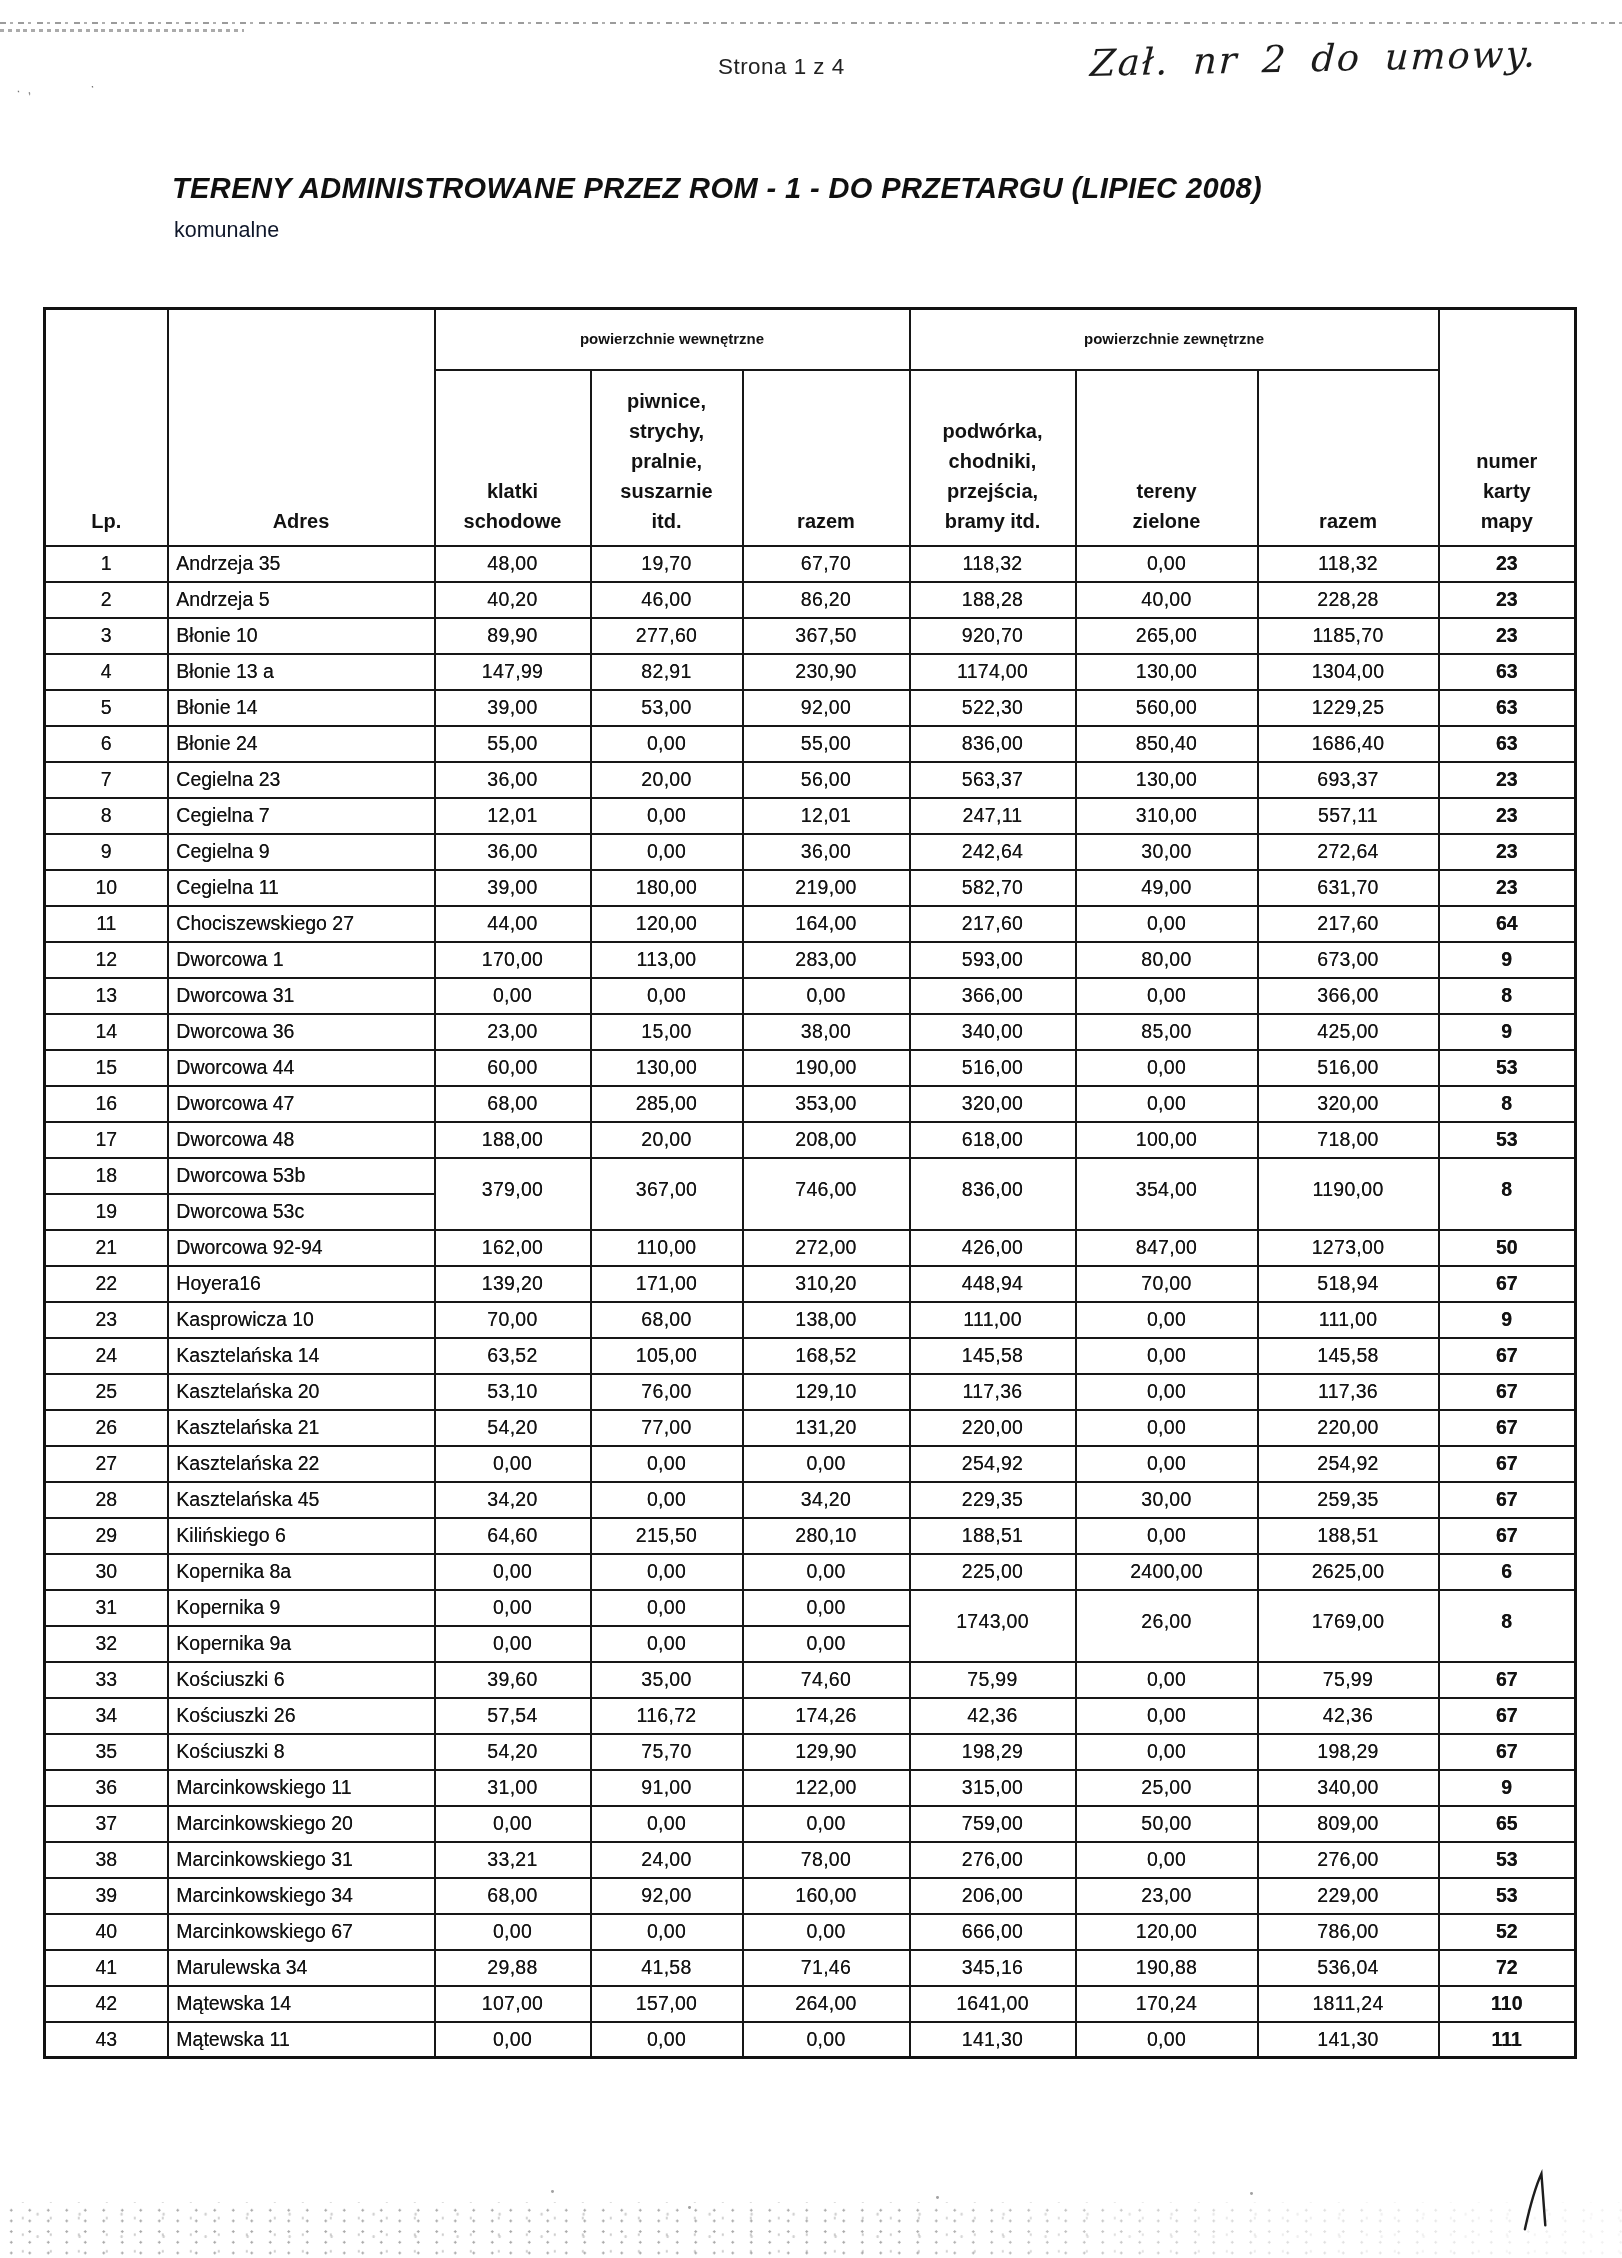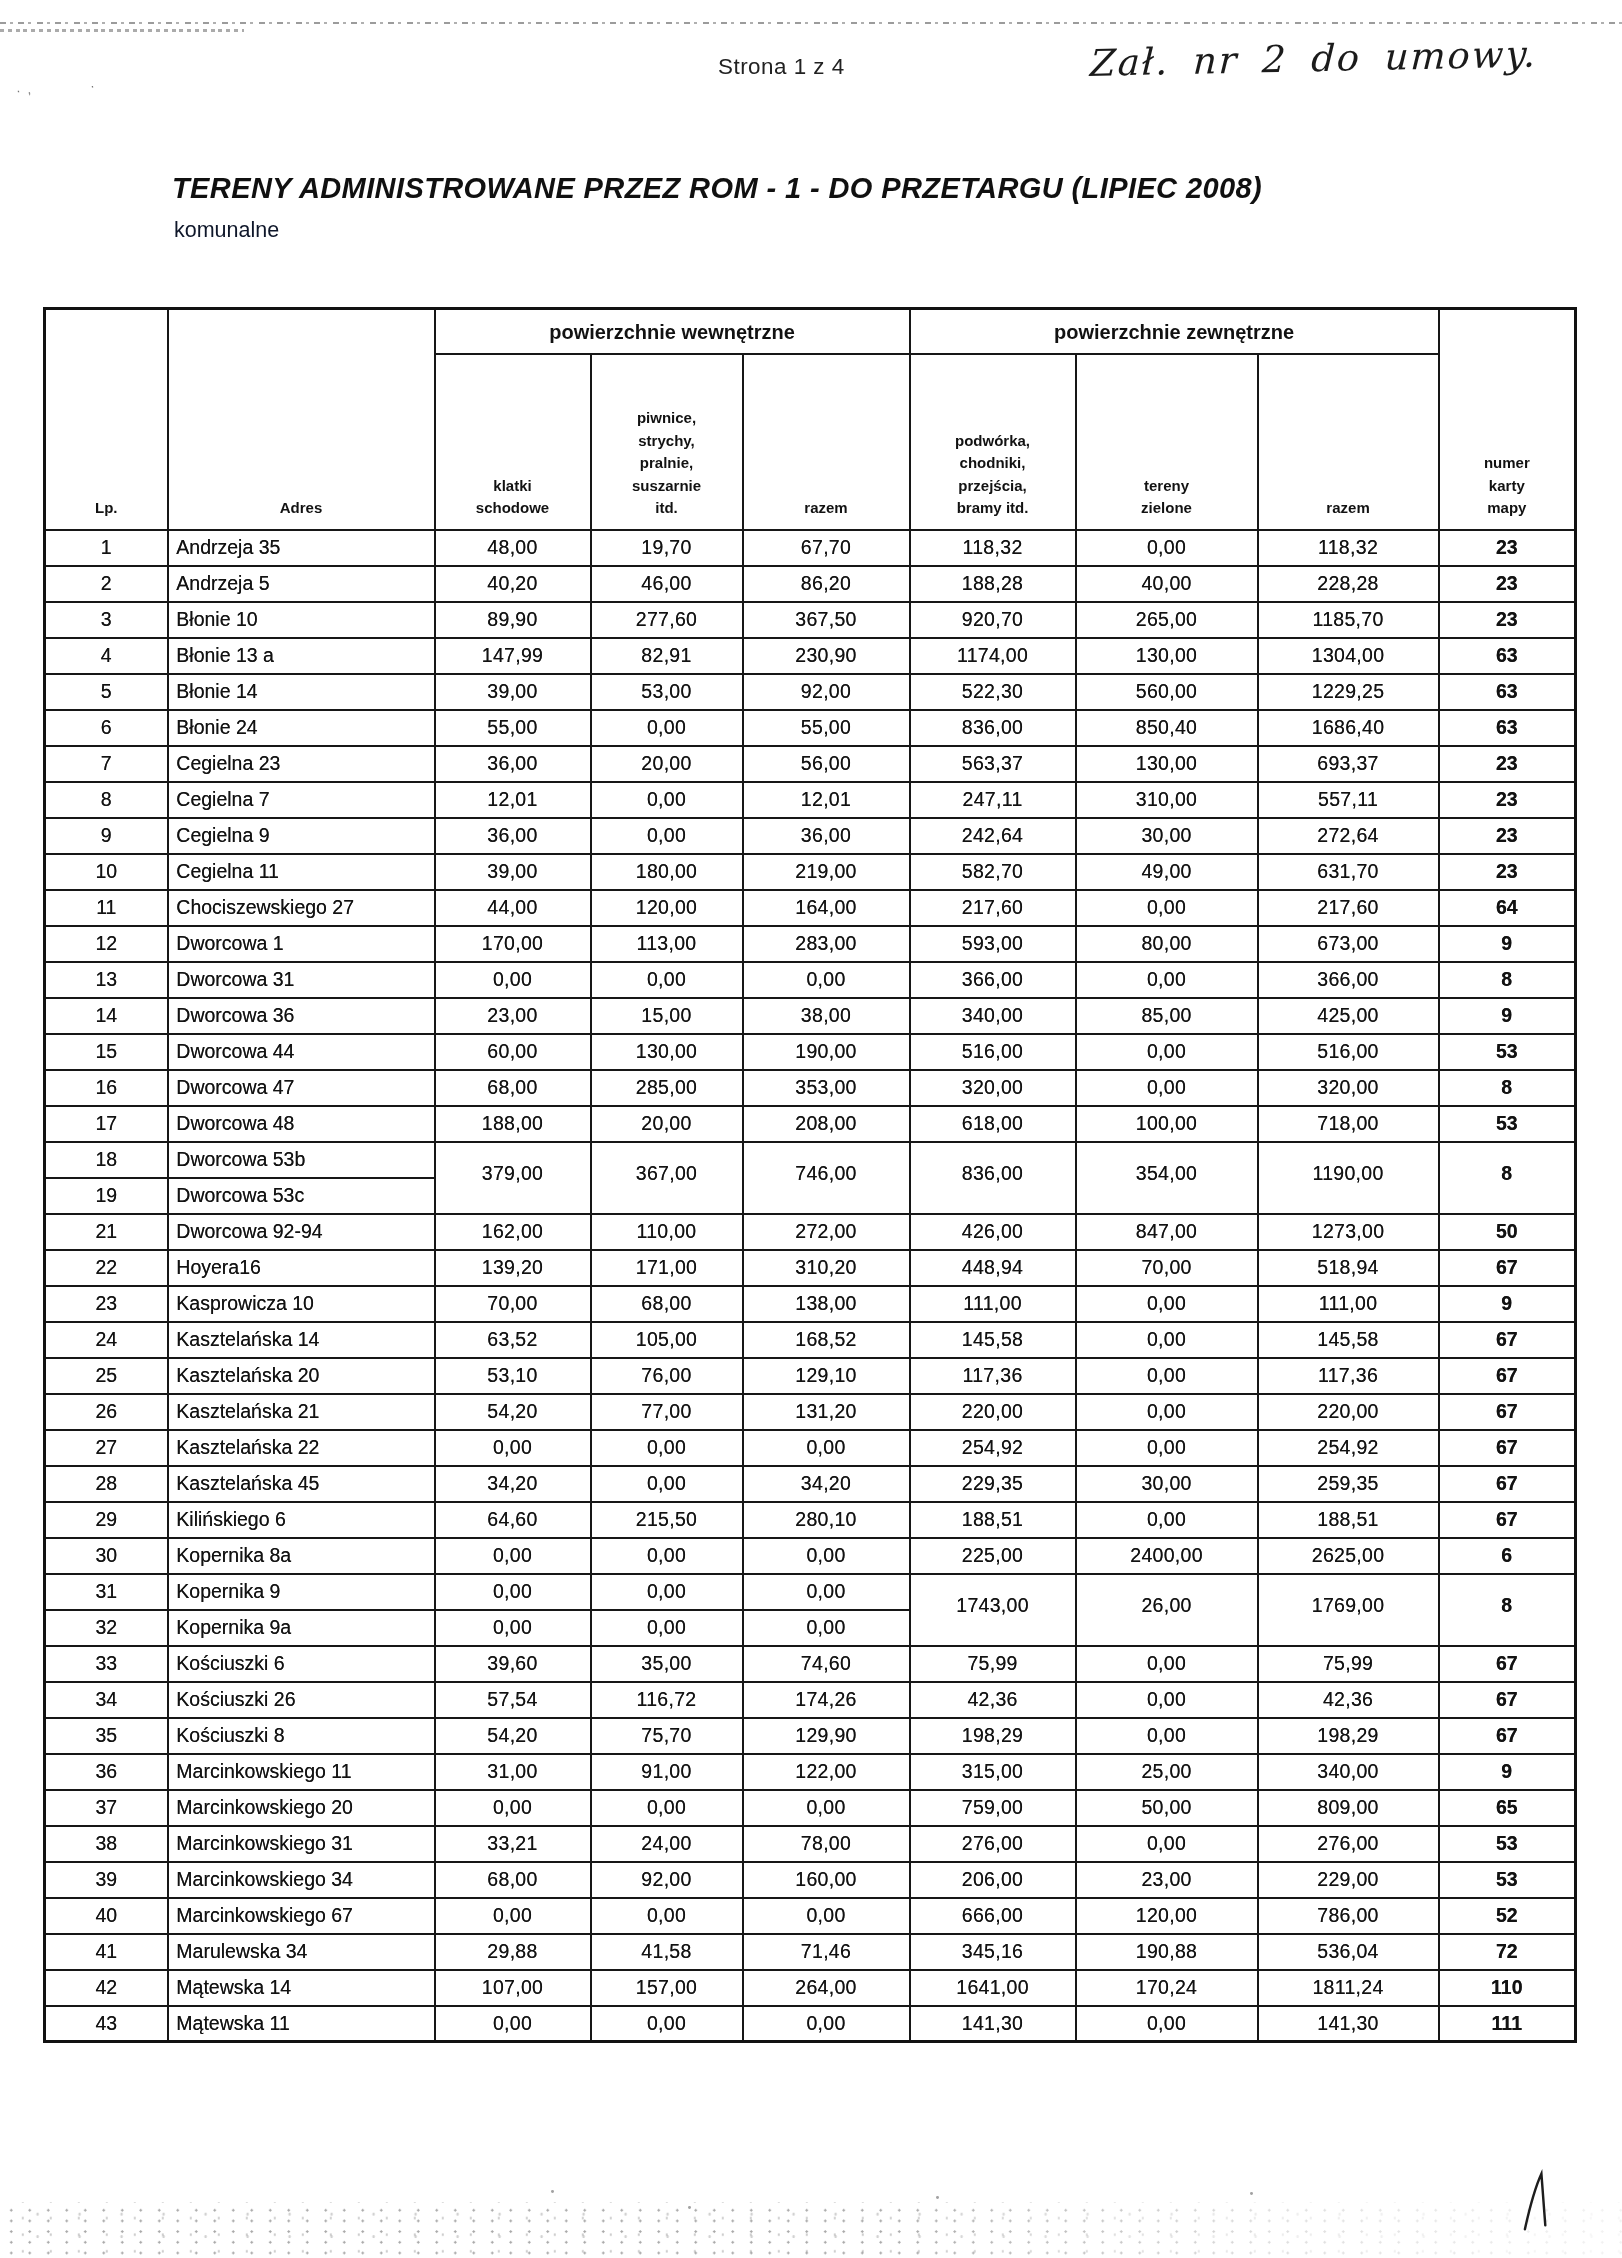--- a/index.html
+++ b/index.html
@@ -65,27 +65,27 @@
     position:absolute;left:43px;top:307px;width:1531px;
     border-collapse:collapse;table-layout:fixed;
     color:#121212;
   }
   .doc-table th,.doc-table td{
     border:2px solid #171717;
     overflow:hidden;
   }
   table.doc-table{border:3.9px solid #111;}
   .doc-table thead th{
-    font-weight:bold;font-size:15px;text-align:center;
+    font-weight:bold;font-size:20px;text-align:center;
     vertical-align:bottom;padding:3.9px 2px 8.8px;
     white-space:pre-line;line-height:1.5;
     border-bottom-width:2.9px;
   }
   .doc-table thead tr.group-row th.gh{
-    height:39px;vertical-align:middle;padding:2px;font-size:20px;
+    height:39px;vertical-align:middle;padding:10px;font-size:15px;
     border-bottom-width:2.9px;
   }
   .doc-table thead tr.sub-row th{height:161px;}
   .doc-table tbody tr{height:36px;}
   .doc-table tbody td{
     font-size:19.5px;border-top-width:2.9px;vertical-align:middle;
     text-shadow:0 0 0.5px #444;
   }
   td.lp{text-align:center;}
   td.adres{text-align:left;padding-left:7.8px;font-size:20.5px;border-radius:11px;}

